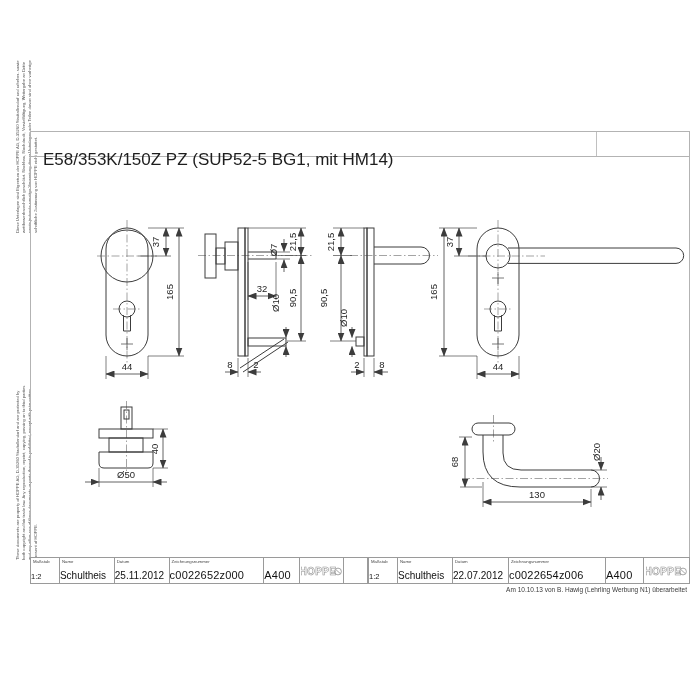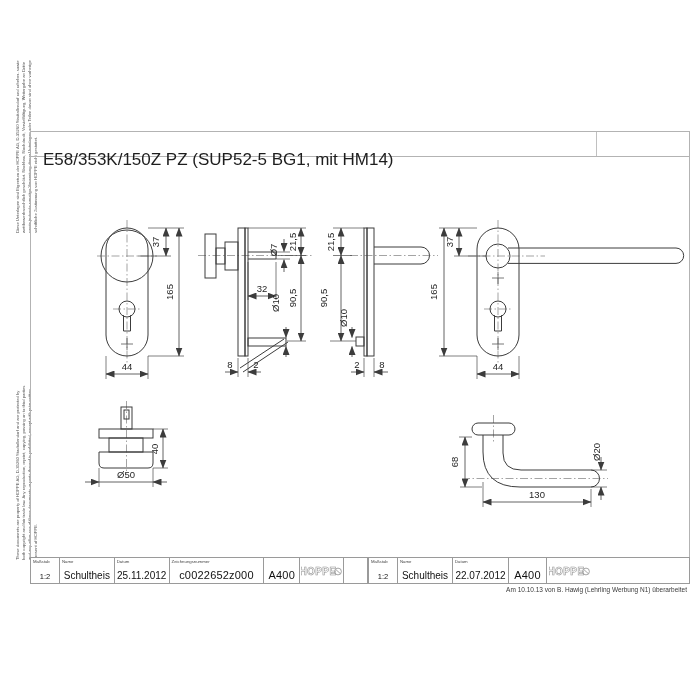--- a/index.html
+++ b/index.html
@@ -23,21 +23,21 @@
 
   svg.draw { position:absolute; left:0; top:0; }
 
   
   .tb { position:absolute; top:557px; height:27px; display:flex; border:1px solid #9a9a9a; background:#fff; }
   .tb-left  { left:30px;  width:338px; }
   .tb-right { left:368px; width:322px; }
   .cell { position:relative; height:100%; border-left:1px solid #9a9a9a; }
   .cell:first-child { border-left:none; }
   .hdr { position:absolute; top:1px; left:2px; font-size:4.3px; color:#444; white-space:nowrap; }
-  .val { position:absolute; bottom:2px; left:0; right:0; text-align:center; color:#111; }
+  .val { position:absolute; bottom:2px; left:0; right:0; color:#111; }
   .v7 { font-size:7.5px; } .v8 { font-size:10px; } .v12 { font-size:11px; letter-spacing:0.2px; }
   .logoCell svg { display:block; margin:6px auto 0; }
   .logotext { font-size:10px; font-weight:bold; letter-spacing:0.4px;
               fill:#fdfdfd; stroke:#8f8f8f; stroke-width:0.55; }
 
   .footnote { position:absolute; left:0; top:586px; width:687px; text-align:right;
               font-size:6.5px; color:#3a3a3a; }
 
   
   .ol  { stroke:#3c3c3c; stroke-width:1; fill:none; }
@@ -247,20 +247,24 @@
       <span class="val v7">1:2</span>
     </div>
     <div class="cell" style="width:55px">
       <span class="hdr">Name</span>
       <span class="val v8">Schultheis</span>
     </div>
     <div class="cell" style="width:56px">
       <span class="hdr">Datum</span>
       <span class="val v8">22.07.2012</span>
     </div>
+    <div class="cell" style="width:97px">
+      <span class="hdr">Zeichnungsnummer</span>
+      <span class="val v12">c0022654z006</span>
+    </div>
     <div class="cell" style="width:38px">
       <span class="val v12">A400</span>
     </div>
     <div class="cell logoCell" style="width:46px">
       <svg width="42" height="15" viewBox="0 0 42 15">
         <text class="logotext" x="17" y="11" text-anchor="middle">HOPPE</text>
         <circle cx="37" cy="7.5" r="3.4" fill="none" stroke="#8f8f8f" stroke-width="0.8"></circle>
         <path d="M34.8,5.5 L39.2,9.5" stroke="#8f8f8f" stroke-width="0.8" fill="none"></path>
       </svg>
     </div>

